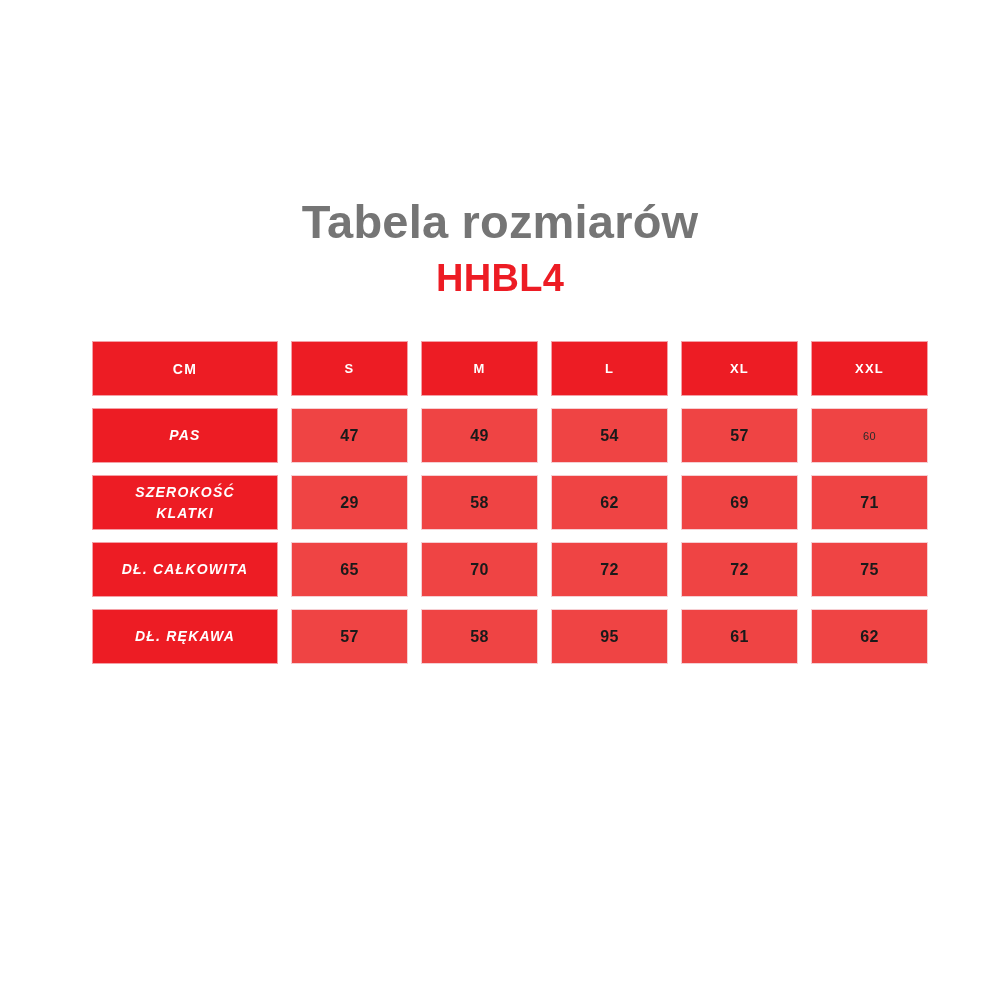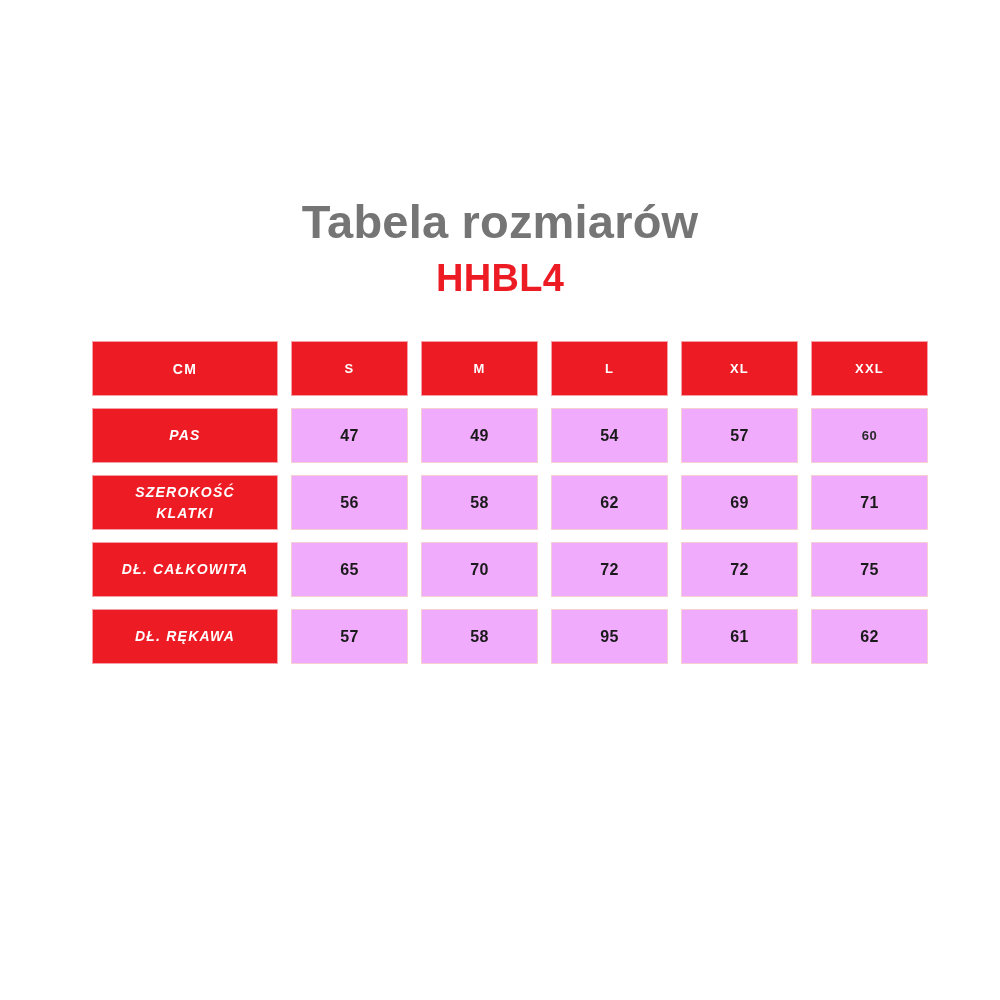--- a/index.html
+++ b/index.html
@@ -75,21 +75,21 @@
   }
 
   .cell-red {
     background: #ED1C24;
     border: 1px solid #F4A0A6;
     color: #ffffff;
     font-weight: bold;
   }
 
   .cell-white {
-    background: #f0abfc;
+    background: #ef4444;
     border: 1px solid #F6CFD3;
     color: #1a1a1a;
     font-weight: bold;
   }
 
   .hdr-label {
     font-size: 14px;
     letter-spacing: 1.3px;
   }
   .hdr-size {
@@ -103,22 +103,22 @@
   }
   .row-label .lbl-line {
     display: block;
     font-style: italic;
   }
   .val {
     font-size: 16px;
     letter-spacing: 0.4px;
   }
   .val.light {
-    font-weight: bold;
-    font-size: 13px;
+    font-weight: normal;
+    font-size: 11px;
     color: #2b2b2b;
   }
 </style>
 </head>
 <body>
 
 <div class="page">
 
   <div class="title-block">
     <div class="title-main">Tabela rozmiarów</div>
@@ -153,21 +153,21 @@
         <td class="cell cell-white val">49</td>
         <td class="cell cell-white val">54</td>
         <td class="cell cell-white val">57</td>
         <td class="cell cell-white val light">60</td>
       </tr>
       <tr>
         <th class="cell cell-red row-label">
           <span class="lbl-line">SZEROKOŚĆ</span>
           <span class="lbl-line">KLATKI</span>
         </th>
-        <td class="cell cell-white val">56</td>
+        <td class="cell cell-white val">29</td>
         <td class="cell cell-white val">58</td>
         <td class="cell cell-white val">62</td>
         <td class="cell cell-white val">69</td>
         <td class="cell cell-white val">71</td>
       </tr>
       <tr>
         <th class="cell cell-red row-label">
           <span class="lbl-line">DŁ. CAŁKOWITA</span>
         </th>
         <td class="cell cell-white val">65</td>

